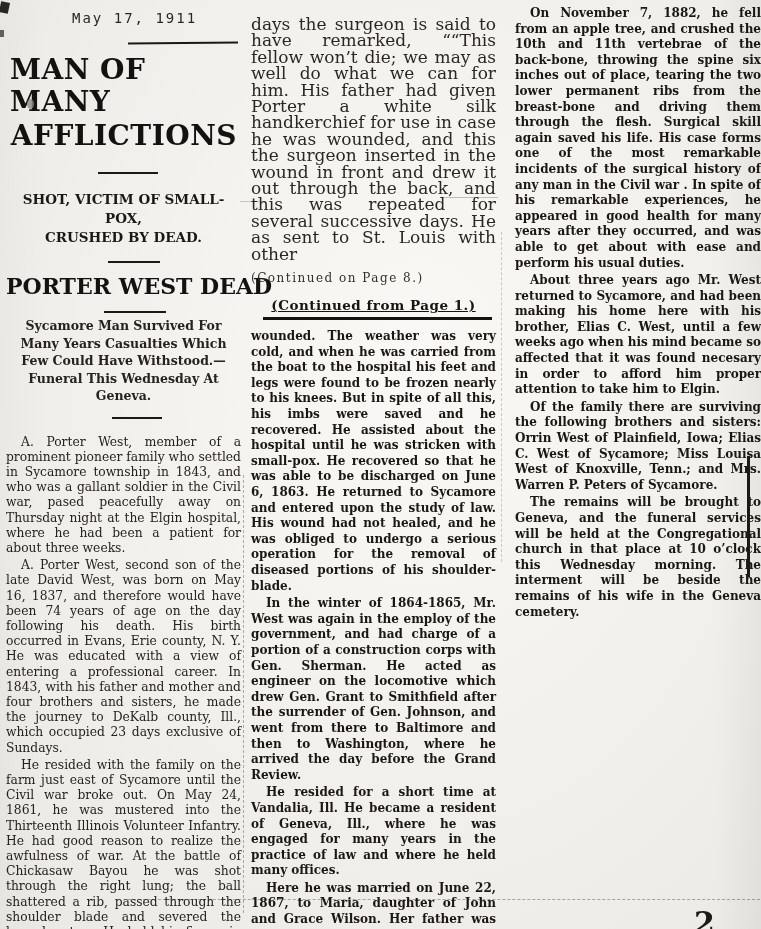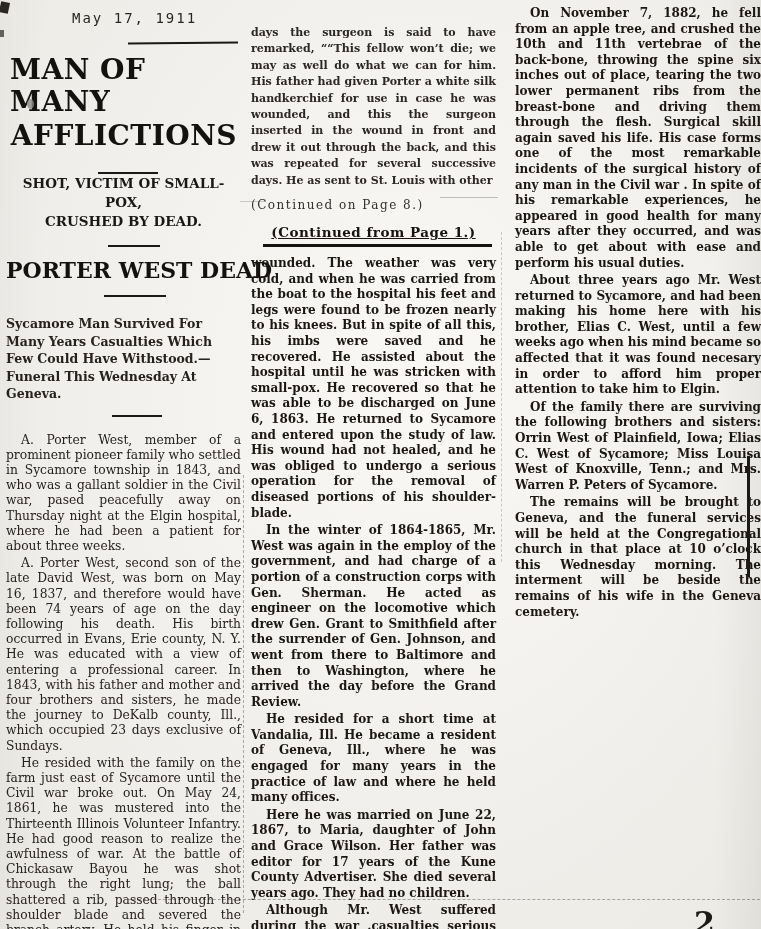--- a/index.html
+++ b/index.html
@@ -25,28 +25,28 @@
   .rule{background:#1b1916;height:2px;}
   .rule-a{width:110px;margin:16px 0 0 122px;transform:rotate(-0.6deg);}
   .rule-b{width:60px;margin:20px 0 0 92px;}
   .rule-c{width:52px;margin:14px 0 0 102px;}
   .rule-d{width:62px;margin:12px 0 0 98px;}
   .rule-e{width:50px;margin:12px 0 0 106px;}
 
   .headline{font-weight:bold;font-size:28px;line-height:32px;letter-spacing:0.5px;color:#141210;}
   .headline.l1{margin-top:10px;padding-left:4px;}
   .headline.l2{margin-top:2px;text-align:right;padding-right:4px;}
-  .subhead{text-align:center;font-weight:bold;font-size:13.5px;line-height:19px;color:#1a1815;}
+  .subhead{margin-top:16px;text-align:center;font-weight:bold;font-size:13.5px;line-height:19px;color:#1a1815;}
   .head2{margin-top:10px;text-align:center;font-weight:bold;font-size:22px;line-height:26px;white-space:nowrap;color:#141210;}
-  .deck{margin-top:18px;text-align:left;font-weight:bold;font-size:12.5px;line-height:17.5px;color:#26221e;}
+  .deck{margin-top:4px;text-align:center;font-weight:bold;font-size:12.5px;line-height:17.5px;color:#26221e;}
 
   .body1{margin-top:16px;}
   p.art{margin:0;text-align:justify;font-size:12.3px;line-height:15.2px;color:#262220;}
   .col2 p.art, .col3 p.art{font-weight:bold;font-size:12px;line-height:15.6px;color:#1b1713;}
-  .col2 p.light{font-weight:bold;font-size:11px;line-height:16.4px;color:#2b2724;margin-top:9px;}
+  .col2 p.light{font-weight:normal;font-size:17px;line-height:16.4px;color:#2b2724;}
   p.indent{text-indent:15px;}
   p.gap{margin-top:2px;}
 
   .cont-note{margin-top:9px;text-align:left;font-size:12px;letter-spacing:1.5px;color:#33302c;}
   .cont-from{margin-top:12px;text-align:center;font-weight:bold;font-size:13.5px;letter-spacing:0.5px;color:#161310;text-decoration:underline;}
   .cont-rule{height:3px;background:#151310;margin:4px 4px 0 12px;box-shadow:0 -4px 0 -2px rgba(20,18,15,0.25);}
   .col2 .after-rule{margin-top:9px;}
 
   
   .speck{position:absolute;background:#2a2723;}

